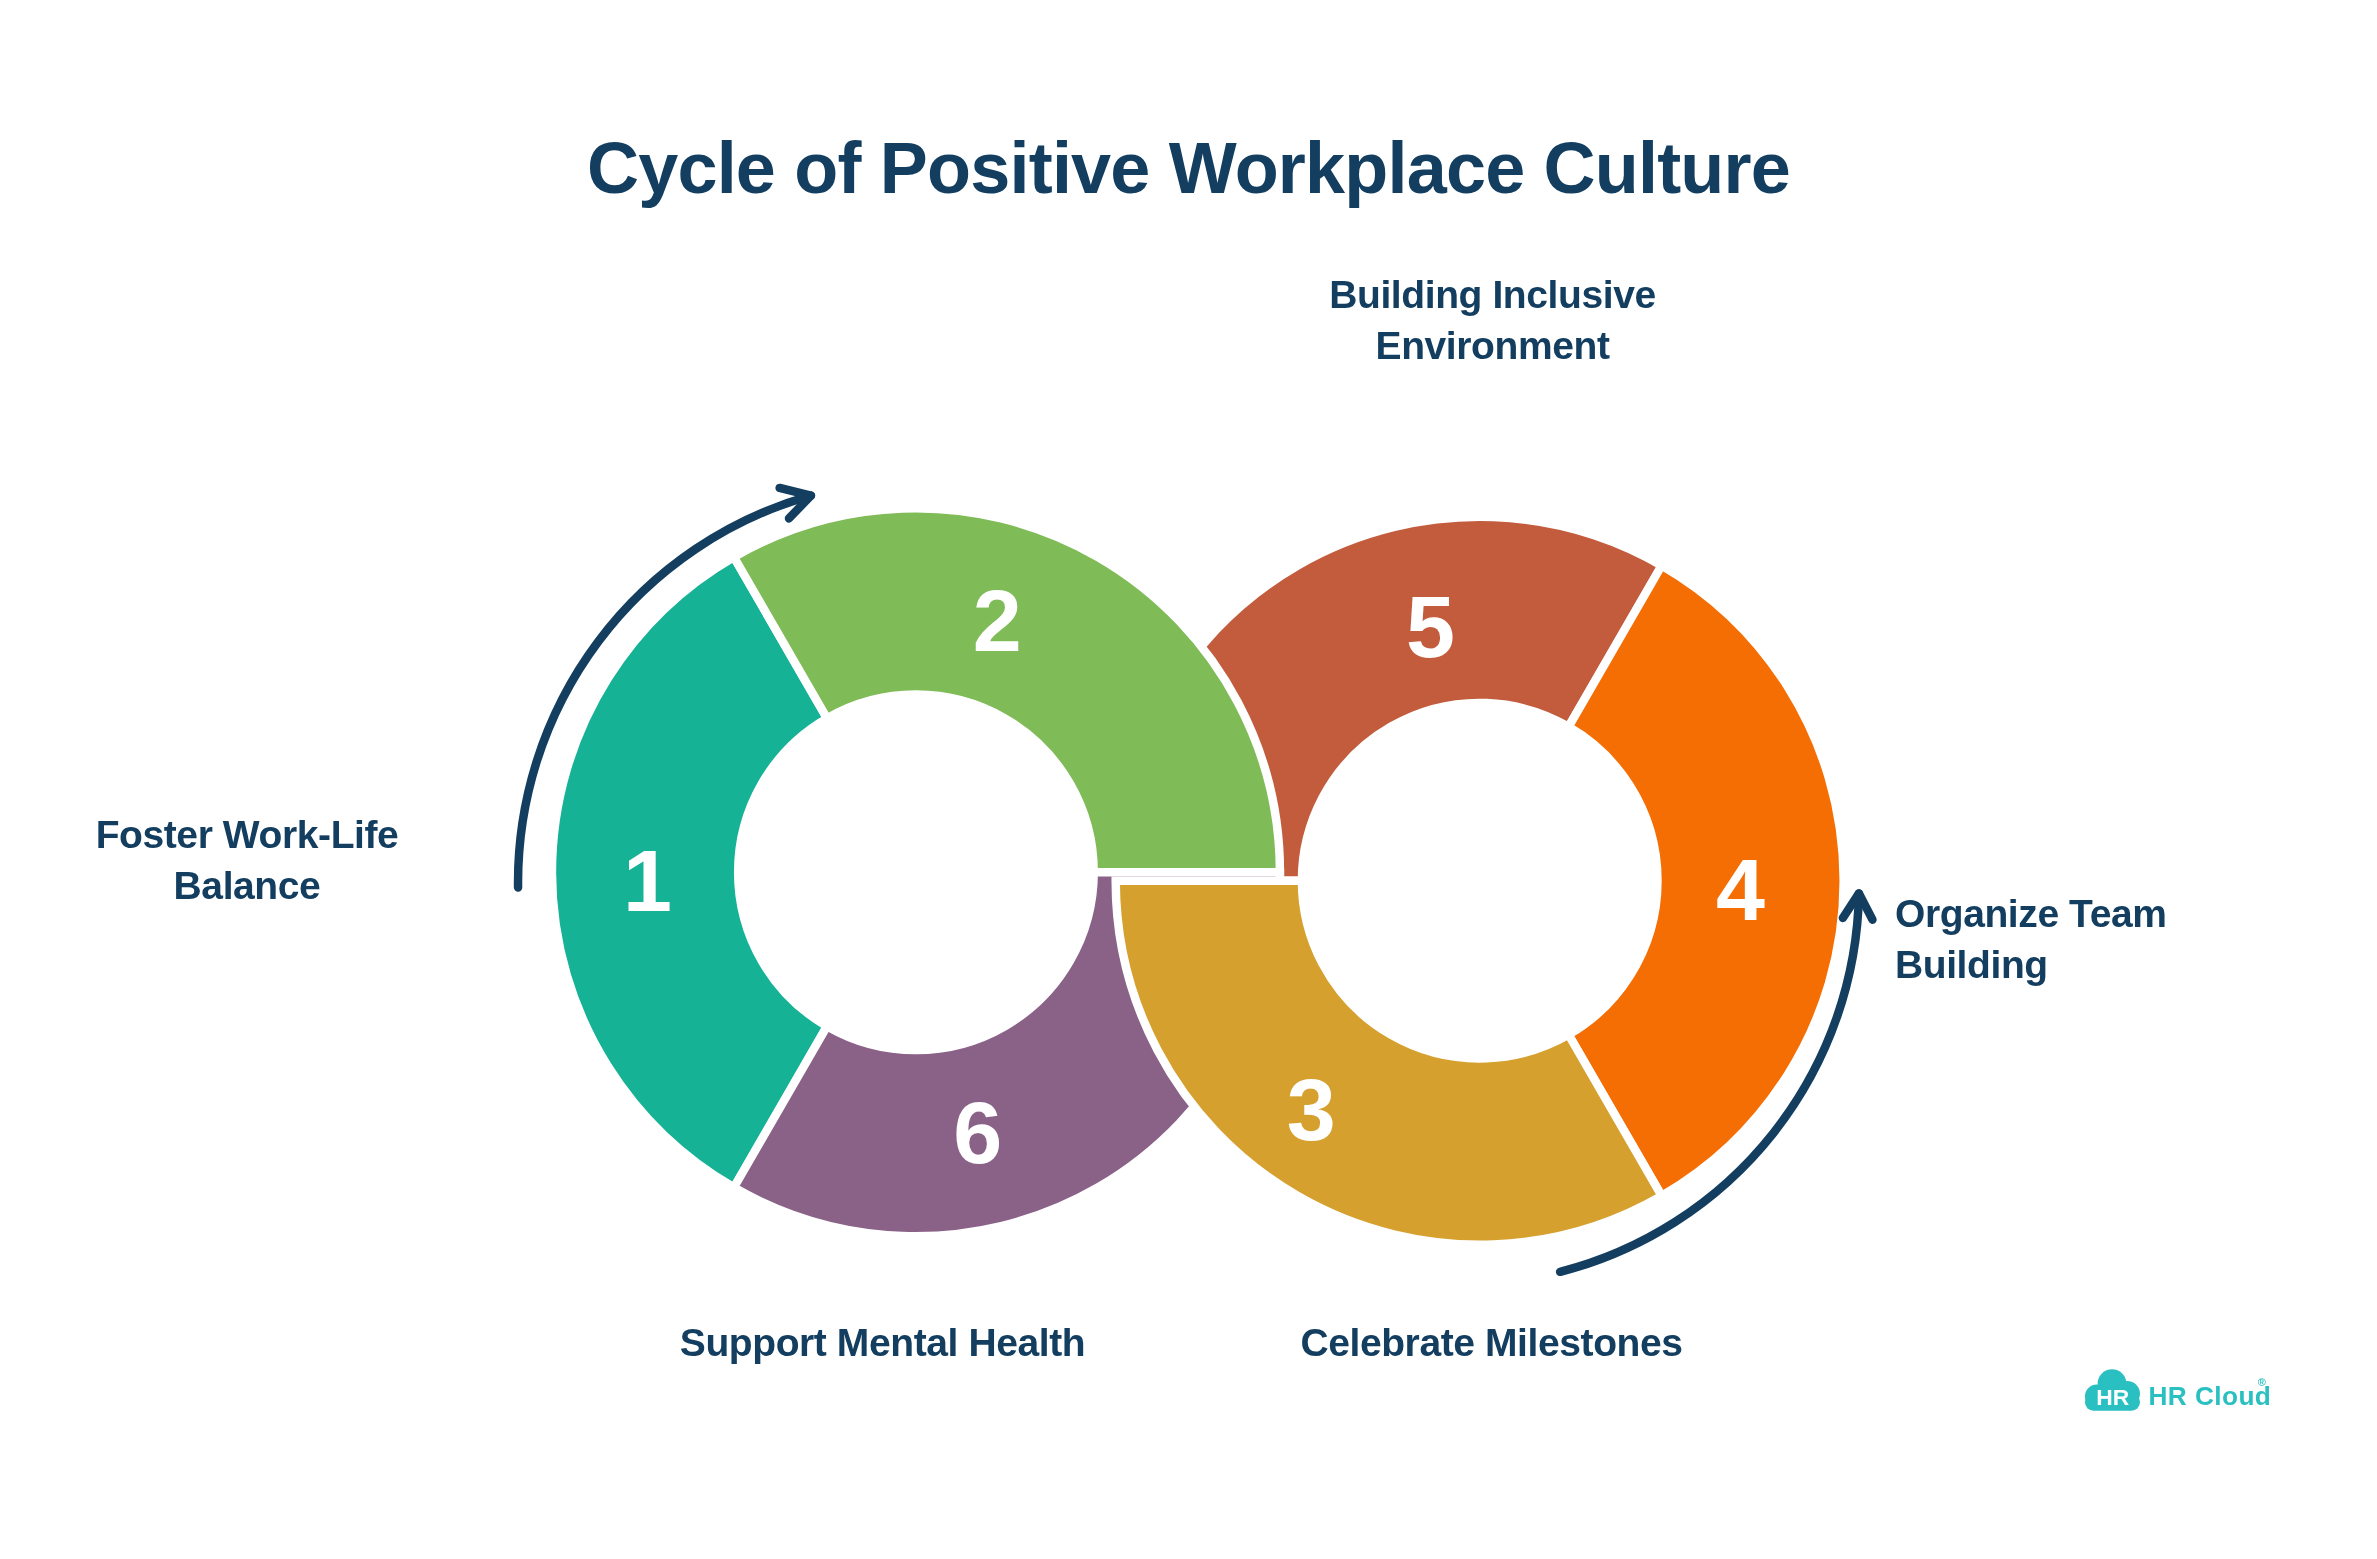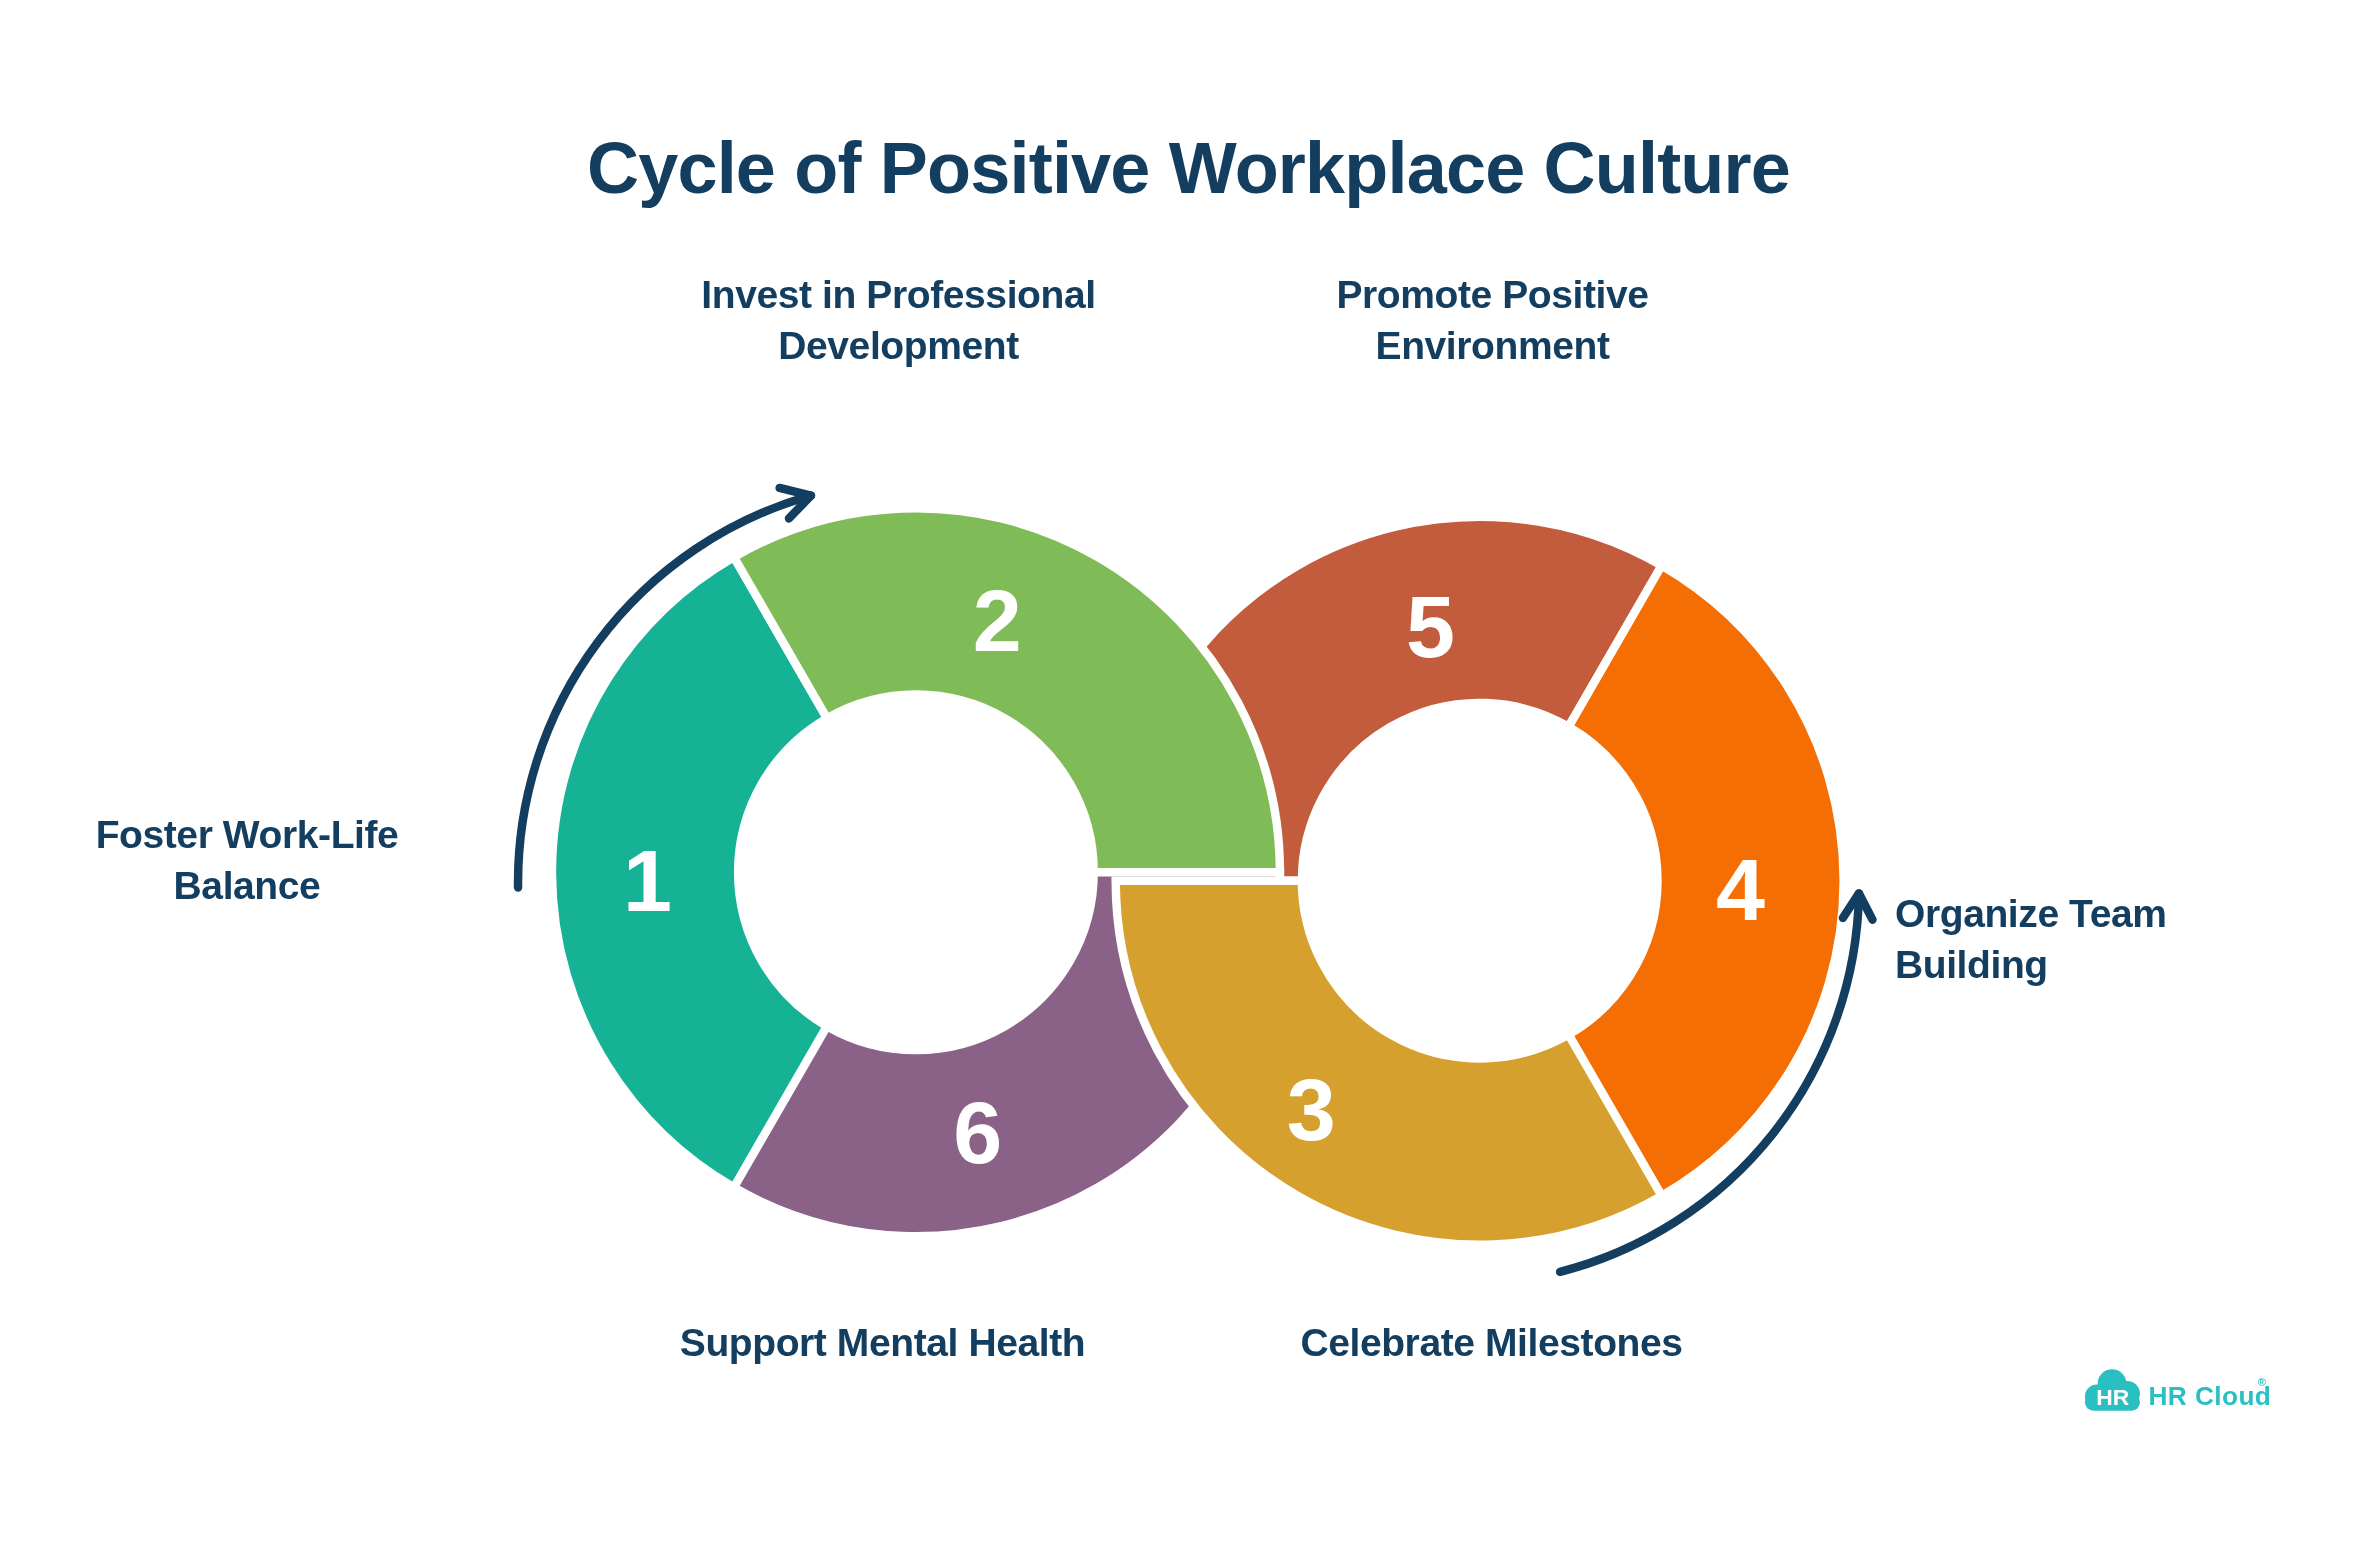--- a/index.html
+++ b/index.html
@@ -101,27 +101,23 @@
       <text class="logo-word" x="2538" y="1659" fill="#2ABFC0">HR Cloud</text>
       <text class="logo-reg" x="2667" y="1637" fill="#2ABFC0">®</text>
     </g>
   </svg>
 
   <div class="label right" style="right:1893px; top:809px; width:474px;">
     <span>Foster Work-Life</span>
     <span>Balance</span>
   </div>
 
-  <div class="label center" style="left:560px; top:269px; width:677px;">
-    <span>Invest in Professional</span>
-    <span>Development</span>
-  </div>
 
   <div class="label center" style="left:1154px; top:269px; width:677px;">
-    <span>Promote Positive</span>
+    <span>Building Inclusive</span>
     <span>Environment</span>
   </div>
 
   <div class="label left" style="left:1895px; top:845px; width:457px;margin-top:43px;">
     <span>Organize Team</span>
     <span>Building</span>
   </div>
 
   <div class="label center" style="left:544px; top:1317px; width:677px;">
     <span>Support Mental Health</span>

